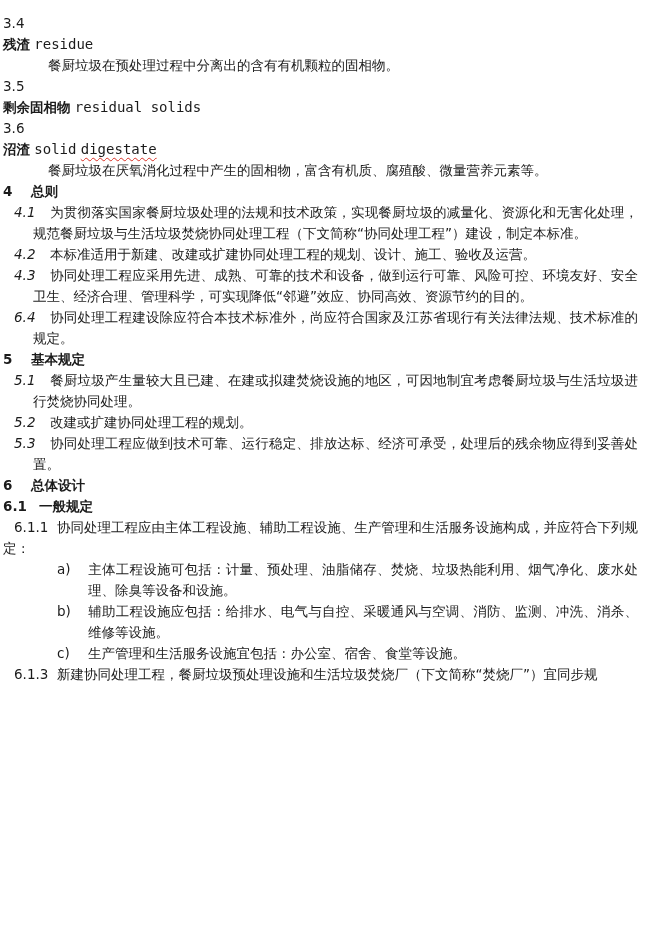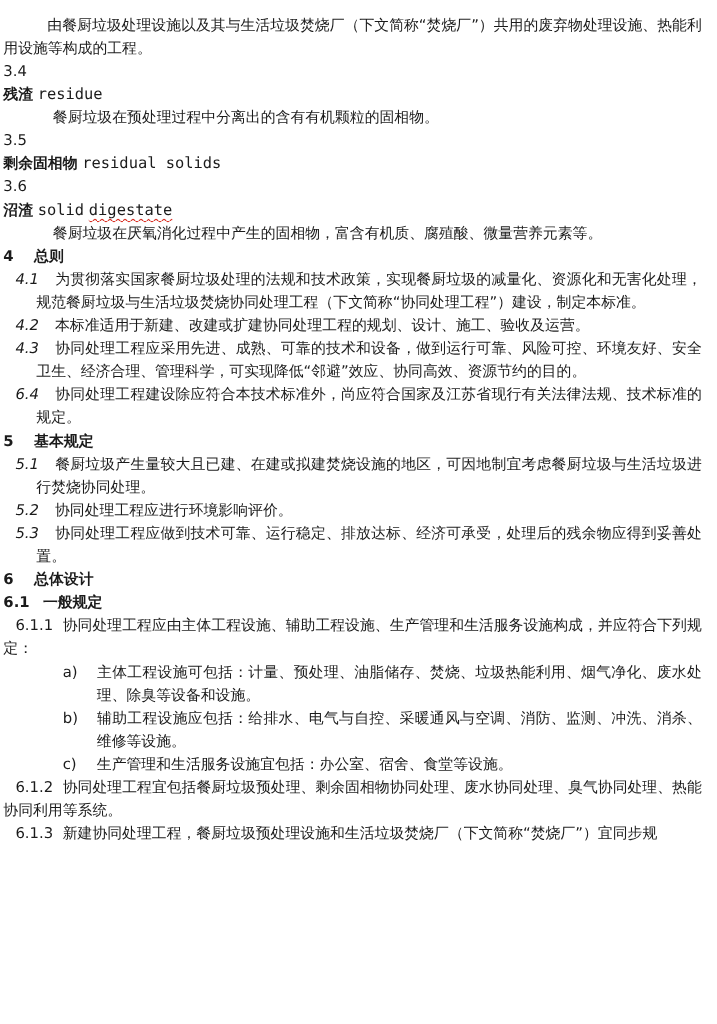--- a/index.html
+++ b/index.html
@@ -58,21 +58,20 @@
 
   
   .list-item { margin-left: 54px; padding-left: 31px; text-indent: -31px; text-align: justify; }
   .list-item .list-marker { display: inline-block; width: 31px; text-indent: 0; }
 </style>
 </head>
 <body>
 
 <div class="page">
 
-  <p class="intro">由餐厨垃圾处理设施以及其与生活垃圾焚烧厂（下文简称“焚烧厂”）共用的废弃物处理设施、热能利用设施等构成的工程。</p>
 
   <div class="block term-number">3.4</div>
   <div class="block term-line">
     <span class="term-zh">残渣</span>
     <span class="term-en">residue</span>
   </div>
   <p class="term-def">餐厨垃圾在预处理过程中分离出的含有有机颗粒的固相物。</p>
 
   <div class="block term-number">3.5</div>
   <div class="block term-line">
@@ -106,21 +105,21 @@
   </p>
 
   <div class="block section-heading">
     <span class="sec-num">5</span><span>基本规定</span>
   </div>
 
   <p class="clause2">
     <span class="clause-num">5.1</span><span>餐厨垃圾产生量较大且已建、在建或拟建焚烧设施的地区，可因地制宜考虑餐厨垃圾与生活垃圾进行焚烧协同处理。</span>
   </p>
   <p class="clause2">
-    <span class="clause-num">5.2</span><span>协同处理工程应进行环境影响评价。</span>
+    <span class="clause-num">5.2</span><span>改建或扩建协同处理工程的规划。</span>
   </p>
   <p class="clause2">
     <span class="clause-num">5.3</span><span>协同处理工程应做到技术可靠、运行稳定、排放达标、经济可承受，处理后的残余物应得到妥善处置。</span>
   </p>
 
   <div class="block section-heading">
     <span class="sec-num">6</span><span>总体设计</span>
   </div>
 
   <div class="block sub-heading">
@@ -134,21 +133,18 @@
   <p class="list-item">
     <span class="list-marker">a)</span><span>主体工程设施可包括：计量、预处理、油脂储存、焚烧、垃圾热能利用、烟气净化、废水处理、除臭等设备和设施。</span>
   </p>
   <p class="list-item">
     <span class="list-marker">b)</span><span>辅助工程设施应包括：给排水、电气与自控、采暖通风与空调、消防、监测、冲洗、消杀、维修等设施。</span>
   </p>
   <p class="list-item">
     <span class="list-marker">c)</span><span>生产管理和生活服务设施宜包括：办公室、宿舍、食堂等设施。</span>
   </p>
 
-  <p class="clause3">
-    <span class="clause-num">6.1.2</span><span>协同处理工程宜包括餐厨垃圾预处理、剩余固相物协同处理、废水协同处理、臭气协同处理、热能协同利用等系统。</span>
-  </p>
 
   <p class="clause3">
     <span class="clause-num">6.1.3</span><span>新建协同处理工程，餐厨垃圾预处理设施和生活垃圾焚烧厂（下文简称“焚烧厂”）宜同步规</span>
   </p>
 
 </div>
 
 </body></html>

